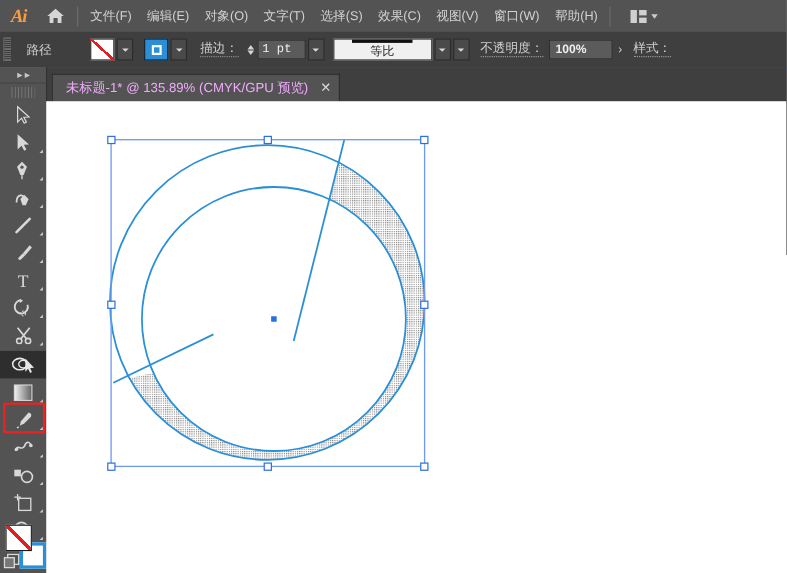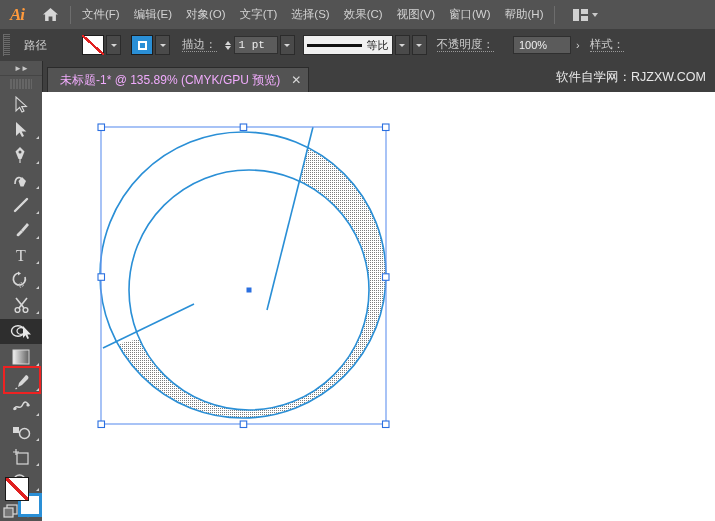--- a/index.html
+++ b/index.html
@@ -75,27 +75,27 @@
   }
   .stepper .up{width:0;height:0;border-left:3.5px solid transparent;border-right:3.5px solid transparent;border-bottom:4px solid #d6d6d6;}
   .stepper .dn{width:0;height:0;border-left:3.5px solid transparent;border-right:3.5px solid transparent;border-top:4px solid #d6d6d6;}
   .numfield{
     width:44px;height:18px;background:#5b5b5b;border:1px solid #2f2f2f;box-sizing:border-box;
     color:#efefef;font-size:11px;display:flex;align-items:center;padding-left:4px;
     font-family:"Liberation Mono","DejaVu Sans Mono",monospace;
   }
   .profilebox{
     width:90px;height:20px;background:#f0f0f0;border:1px solid #2b2b2b;box-sizing:border-box;
-    display:flex;align-items:center;justify-content:space-between;padding:0 3px;margin-left:8px;
+    display:flex;align-items:center;justify-content:flex-start;padding:0 3px;margin-left:8px;flex-direction:column;
   }
   .profileline{width:55px;height:3px;background:#111111;}
   .profiletext{color:#1d1d1d;font-size:11px;}
   .opfield{
     width:58px;height:18px;background:#5b5b5b;border:1px solid #2f2f2f;box-sizing:border-box;
-    color:#efefef;font-size:11px;display:flex;align-items:center;padding-left:5px;margin-left:19px;
+    color:#efefef;font-size:11px;display:flex;align-items:center;padding-left:5px;margin-left:5px;font-weight:bold;
   }
   .op-arrow{color:#d0d0d0;font-size:11px;margin-left:5px;}
 
   
   .tabbar{
     position:absolute;left:42px;top:61px;width:673px;height:31px;
     background:#3f3f3f;border-bottom:1px solid #2b2b2b;display:flex;align-items:flex-end;
   }
   .doctab{
     height:25px;background:#535353;border:1px solid #2b2b2b;border-bottom:none;
@@ -238,21 +238,20 @@
     <div class="op-arrow">›</div>
 
     <div class="cb-label dotted" style="margin-left:10px;">样式：</div>
   </div>
 
   <div class="tabbar">
     <div class="doctab">
       <span class="doctab-title">未标题-1* @ 135.89% (CMYK/GPU 预览)</span>
       <span class="doctab-close">✕</span>
     </div>
-    <div class="watermark">软件自学网：RJZXW.COM</div>
   </div>
 
   <div class="toolbar">
     <div class="tb-head">
       <span class="tb-chev">►►</span>
     </div>
     <div class="tb-grip"></div>
 
     <div class="tool">
       <svg width="14" height="17" viewBox="0 0 14 17">

